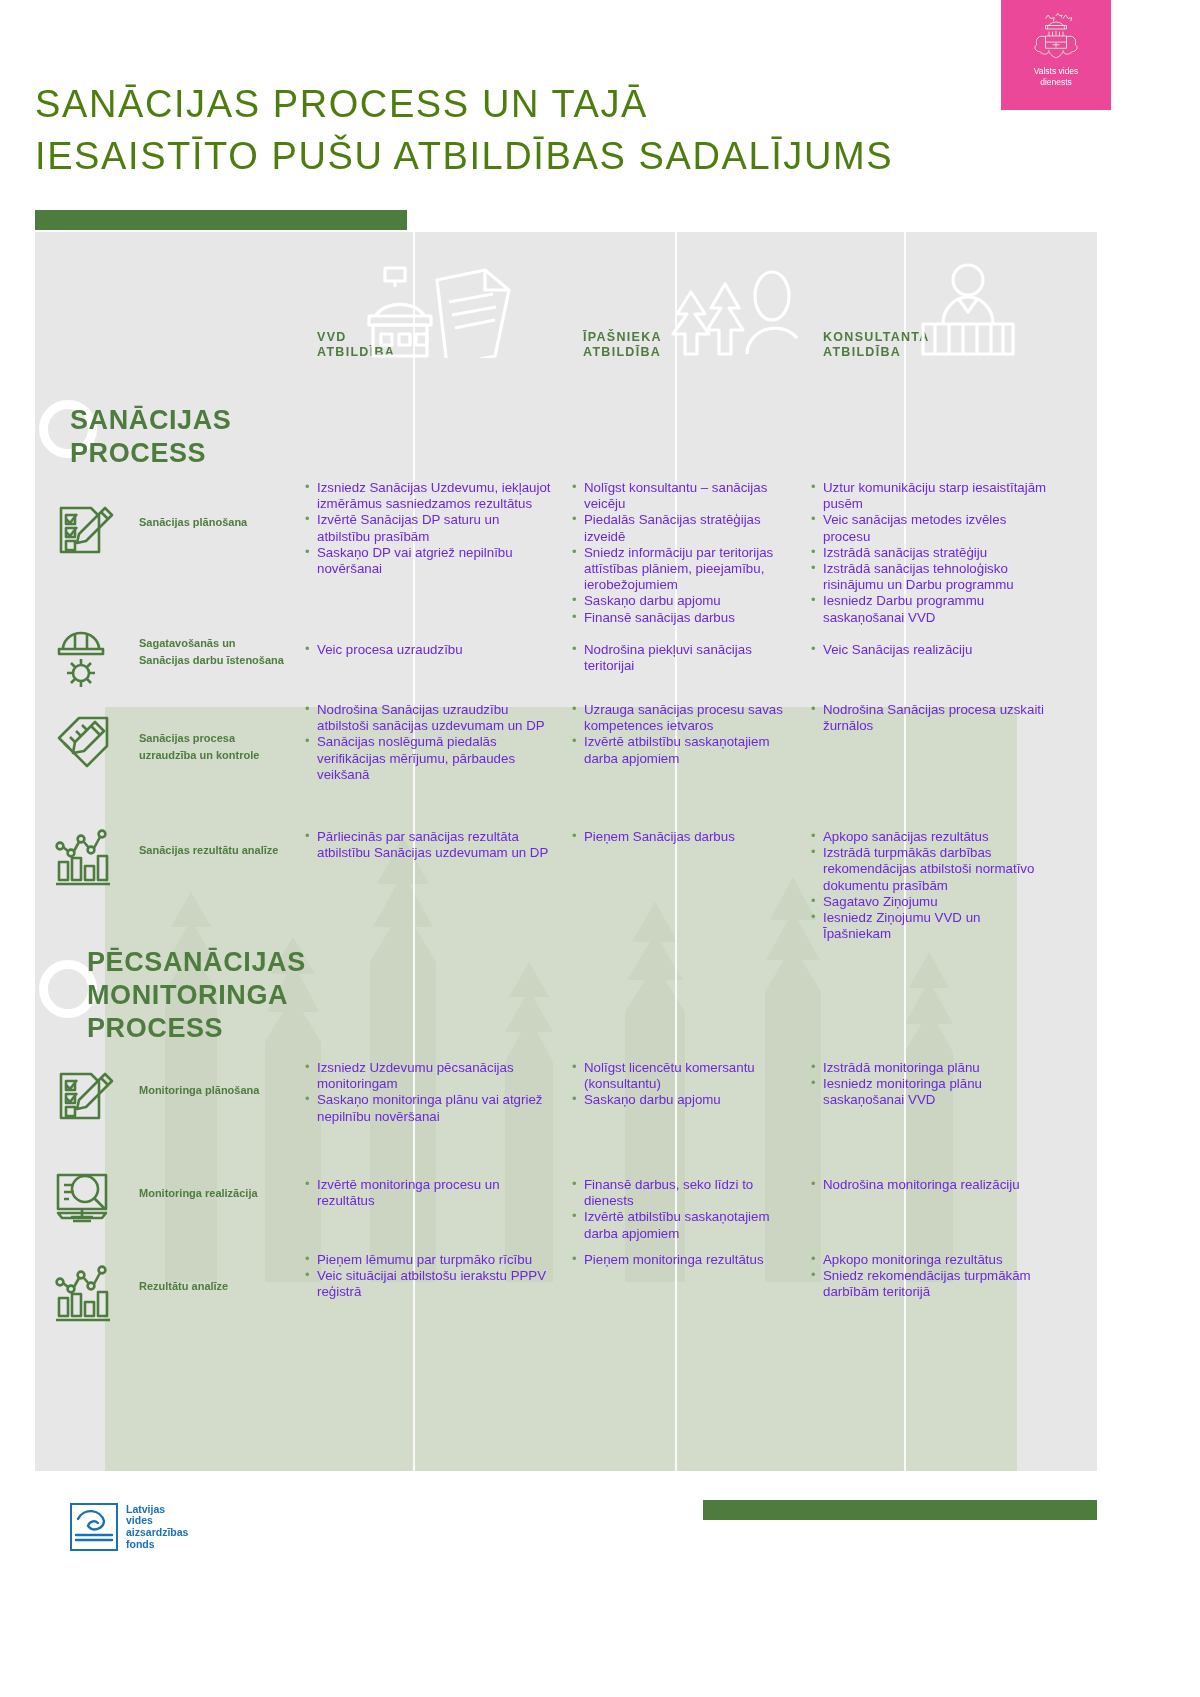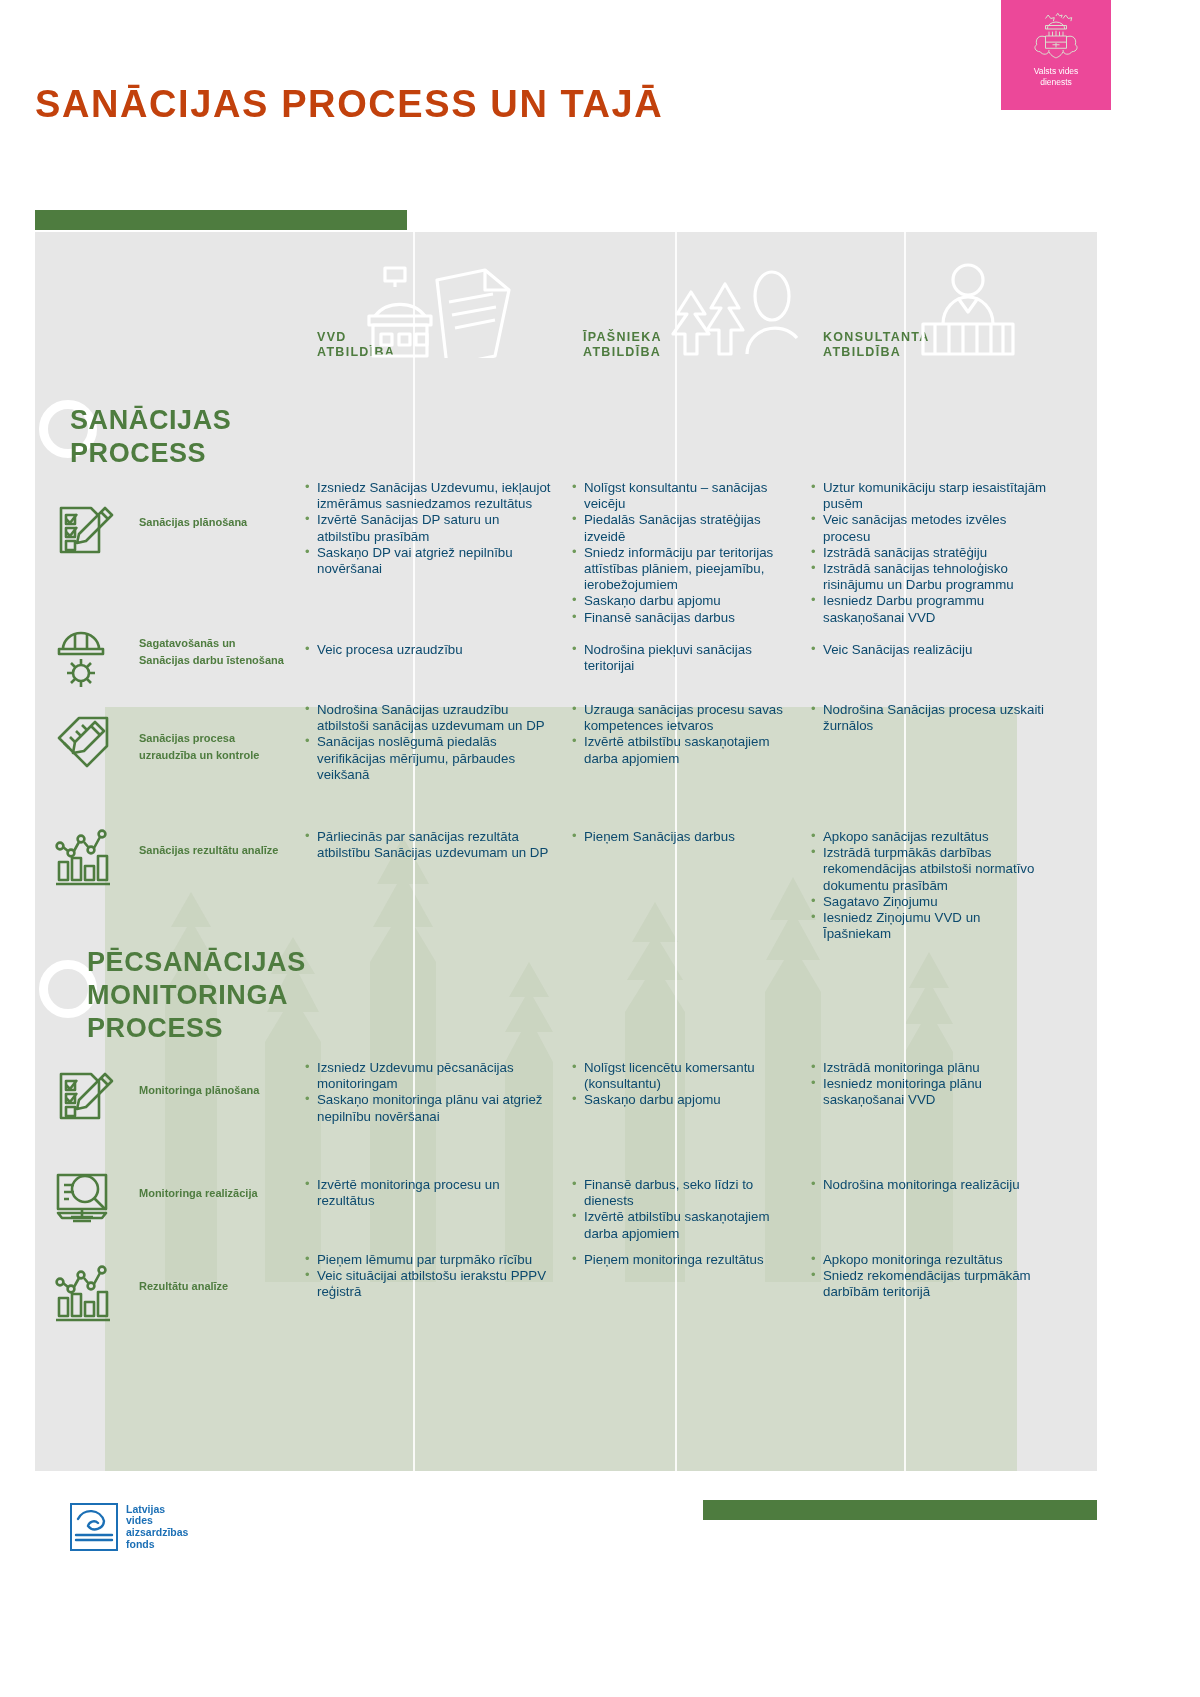--- a/index.html
+++ b/index.html
@@ -18,23 +18,23 @@
     align-items: center; justify-content: flex-start; padding-top: 8px; margin-left: 26px;
   }
   .logo-crest { width: 56px; height: 56px; }
   .logo-text {
     color: #ffffff; font-size: 8.5px; line-height: 11px;
     text-align: center; margin-top: 2px; font-family: "Liberation Sans", sans-serif;
   }
 
   .title {
     position: absolute; left: 35px; top: 78px; width: 1010px;
-    color: #c2410c;
+    color: #4d7c0f;
     font-family: "Liberation Sans", sans-serif;
-    font-weight: 700; font-size: 38px; line-height: 52px;
+    font-weight: 400; font-size: 38px; line-height: 52px;
     letter-spacing: 1.6px;
   }
   .title .l2 { display:block; }
 
   .title-rule {
     position: absolute; left: 35px; top: 210px;
     width: 372px; height: 20px; background: #4e7c3f;
   }
 
   
@@ -76,21 +76,21 @@
   
   .row { position: absolute; left: 0; width: 1062px; }
   .row-icon { position:absolute; left: 18px; }
   .row-label {
     position:absolute; left: 104px; width: 150px;
     color:#4e7c3f; font-weight:700; font-size:11px; line-height:17px;
     font-family:"Liberation Sans", sans-serif;
   }
   ul.cell {
     position:absolute; list-style:none; margin:0; padding:0;
-    color:#0c4a6e; font-size:13.3px; line-height:16.2px;
+    color:#6d28d9; font-size:13.3px; line-height:16.2px;
     font-family:"Liberation Sans", sans-serif;
   }
   ul.cell li {
     position:relative; padding-left:12px; margin-bottom:0px;
   }
   ul.cell li::before {
     content:"•"; position:absolute; left:0; top:-1px;
     color:#6f9a5a; font-size:13px; line-height:16px;
   }
 
@@ -127,20 +127,21 @@
       </g>
     </svg>
     <div class="logo-text">
       <span>Valsts vides</span><br>
       <span>dienests</span>
     </div>
   </div>
 
   <div class="title">
     <span>SANĀCIJAS PROCESS UN TAJĀ</span>
+    <span class="l2">IESAISTĪTO PUŠU ATBILDĪBAS SADALĪJUMS</span>
   </div>
   <div class="title-rule"></div>
 
   <div class="panel">
 
     <div class="forest-band"></div>
     <svg class="forest-svg" viewBox="0 0 912 620" preserveAspectRatio="none">
       <g fill="#b9c7ab" opacity=".55">
         <path d="M60 620 L60 330 L78 300 L62 300 L82 265 L66 265 L86 230 L106 265 L90 265 L110 300 L94 300 L112 330 L112 620 Z"></path>
         <path d="M160 620 L160 380 L178 350 L162 350 L182 312 L166 312 L188 275 L210 312 L194 312 L214 350 L198 350 L216 380 L216 620 Z"></path>

